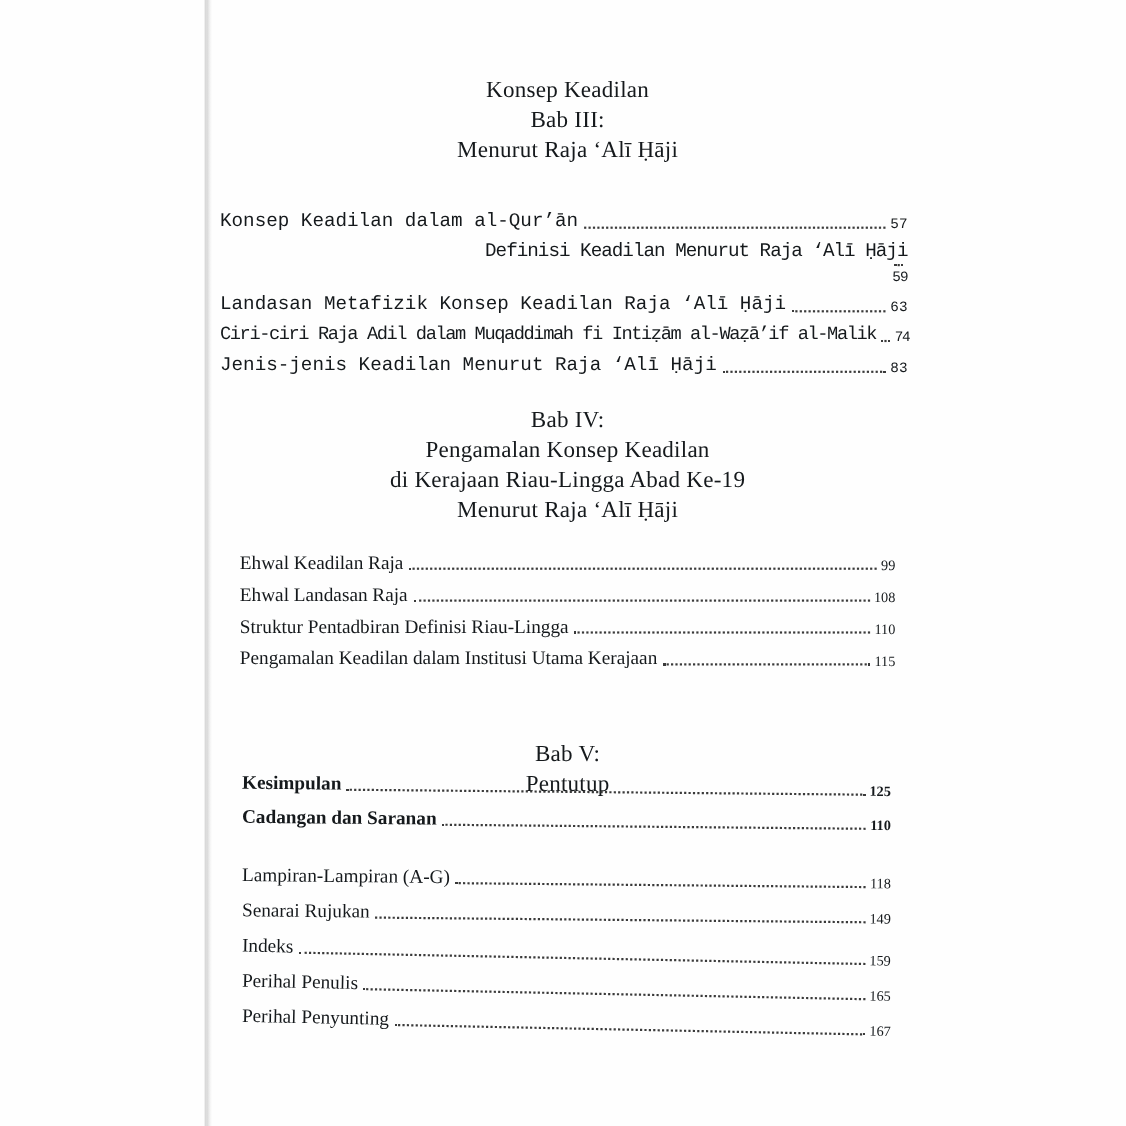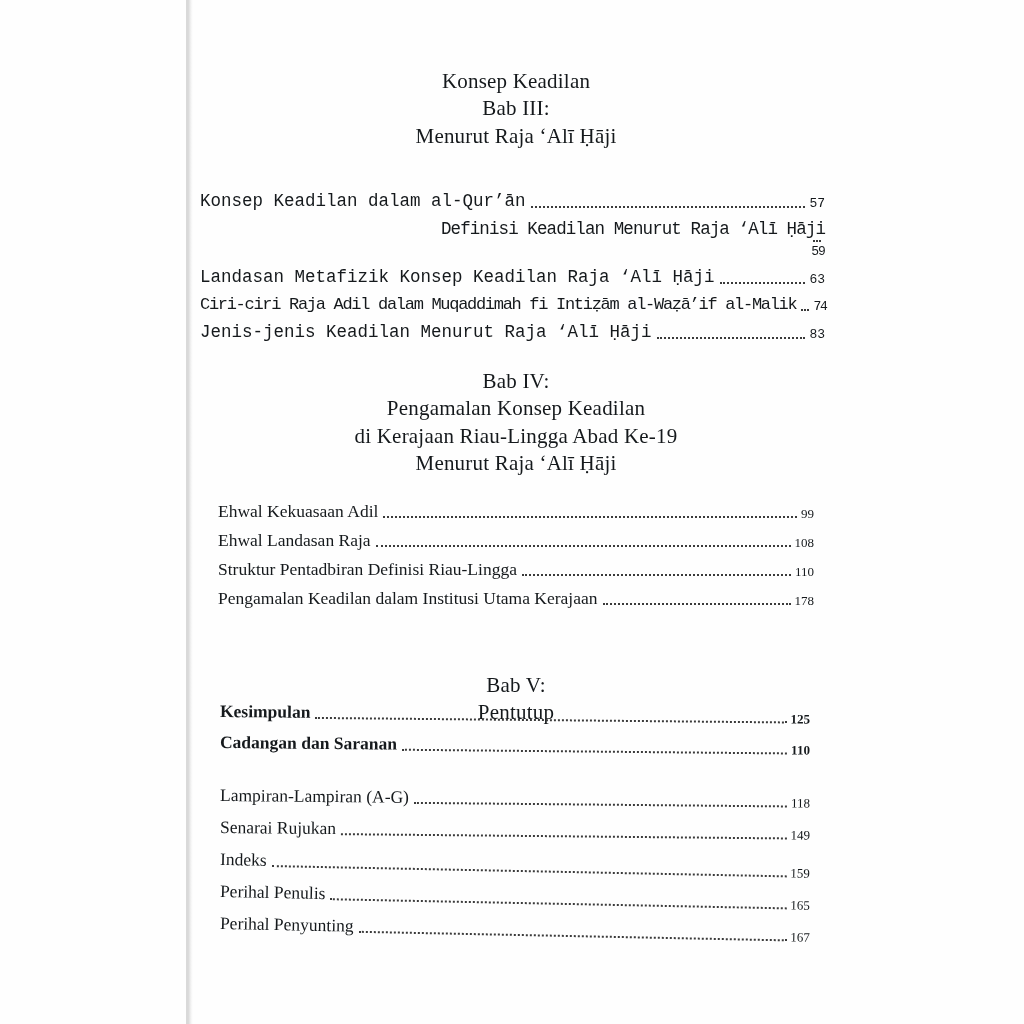--- a/index.html
+++ b/index.html
@@ -164,38 +164,38 @@
 
     <div class="block chapter-head" id="bab4-head">
       <span class="line">Bab IV:</span>
       <span class="line">Pengamalan Konsep Keadilan</span>
       <span class="line">di Kerajaan Riau-Lingga Abad Ke-19</span>
       <span class="line">Menurut Raja ‘Alī Ḥāji</span>
     </div>
 
     <ul class="block toc-list" id="bab4-list">
       <li class="toc-item">
-        <span class="toc-title">Ehwal Kekuasaan Adil</span>
+        <span class="toc-title">Ehwal Keadilan Raja</span>
         <span class="toc-dots"></span>
         <span class="toc-page">99</span>
       </li>
       <li class="toc-item">
         <span class="toc-title">Ehwal  Landasan  Raja</span>
         <span class="toc-dots"></span>
         <span class="toc-page">108</span>
       </li>
       <li class="toc-item">
         <span class="toc-title">Struktur Pentadbiran Definisi Riau-Lingga</span>
         <span class="toc-dots"></span>
         <span class="toc-page">110</span>
       </li>
       <li class="toc-item">
         <span class="toc-title">Pengamalan Keadilan dalam Institusi Utama Kerajaan</span>
         <span class="toc-dots"></span>
-        <span class="toc-page">178</span>
+        <span class="toc-page">115</span>
       </li>
     </ul>
 
     <div class="block chapter-head" id="bab5-head">
       <span class="line">Bab V:</span>
       <span class="line">Pentutup</span>
     </div>
 
     <ul class="block toc-list" id="bab5-list">
       <li class="toc-item slant-1">

